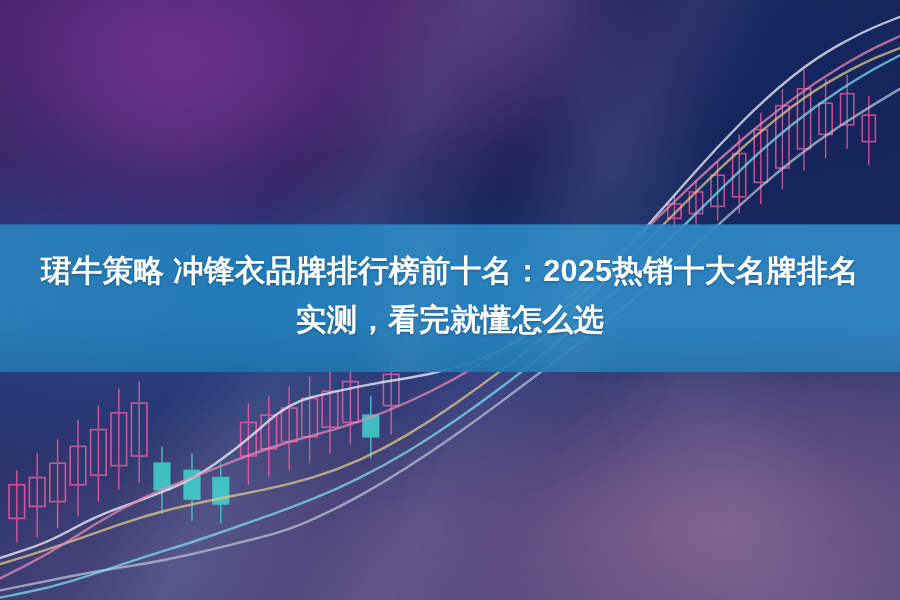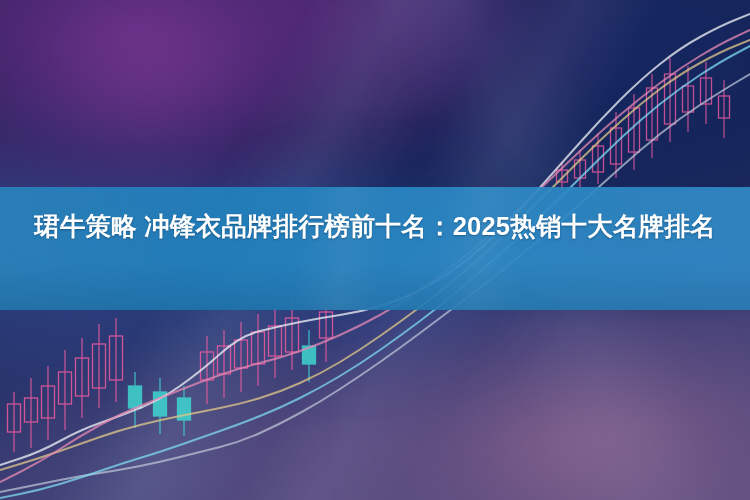--- a/index.html
+++ b/index.html
@@ -194,15 +194,16 @@
         <path d="M 0 498 Q 0 498 20 494 Q 40 490 60 484 Q 80 478 100 471 Q 120 464 140 458 Q 160 452 180 445 Q 200 438 220 431 Q 240 424 260 416 Q 280 408 300 398 Q 320 388 340 376 Q 360 364 380 350 Q 400 336 420 321 Q 440 306 460 289 Q 480 272 500 254 Q 520 236 540 217 Q 560 198 580 178 Q 600 158 620 139 Q 640 120 660 104 Q 680 88 700 75 Q 720 62 735 54 T 750 46" fill="none" stroke="#7fd9ef" stroke-width="2" stroke-linecap="round" opacity="0.75"></path>
       </svg>
   </div>
 
   <div class="banner">
     <div class="banner-streaks"></div>
   </div>
 
   <div class="headline">
     <span class="line1">珺牛策略 冲锋衣品牌排行榜前十名：2025热销十大名牌排名</span>
+    <span class="line2">实测，看完就懂怎么选</span>
   </div>
 
 </div>
 
 </body></html>

